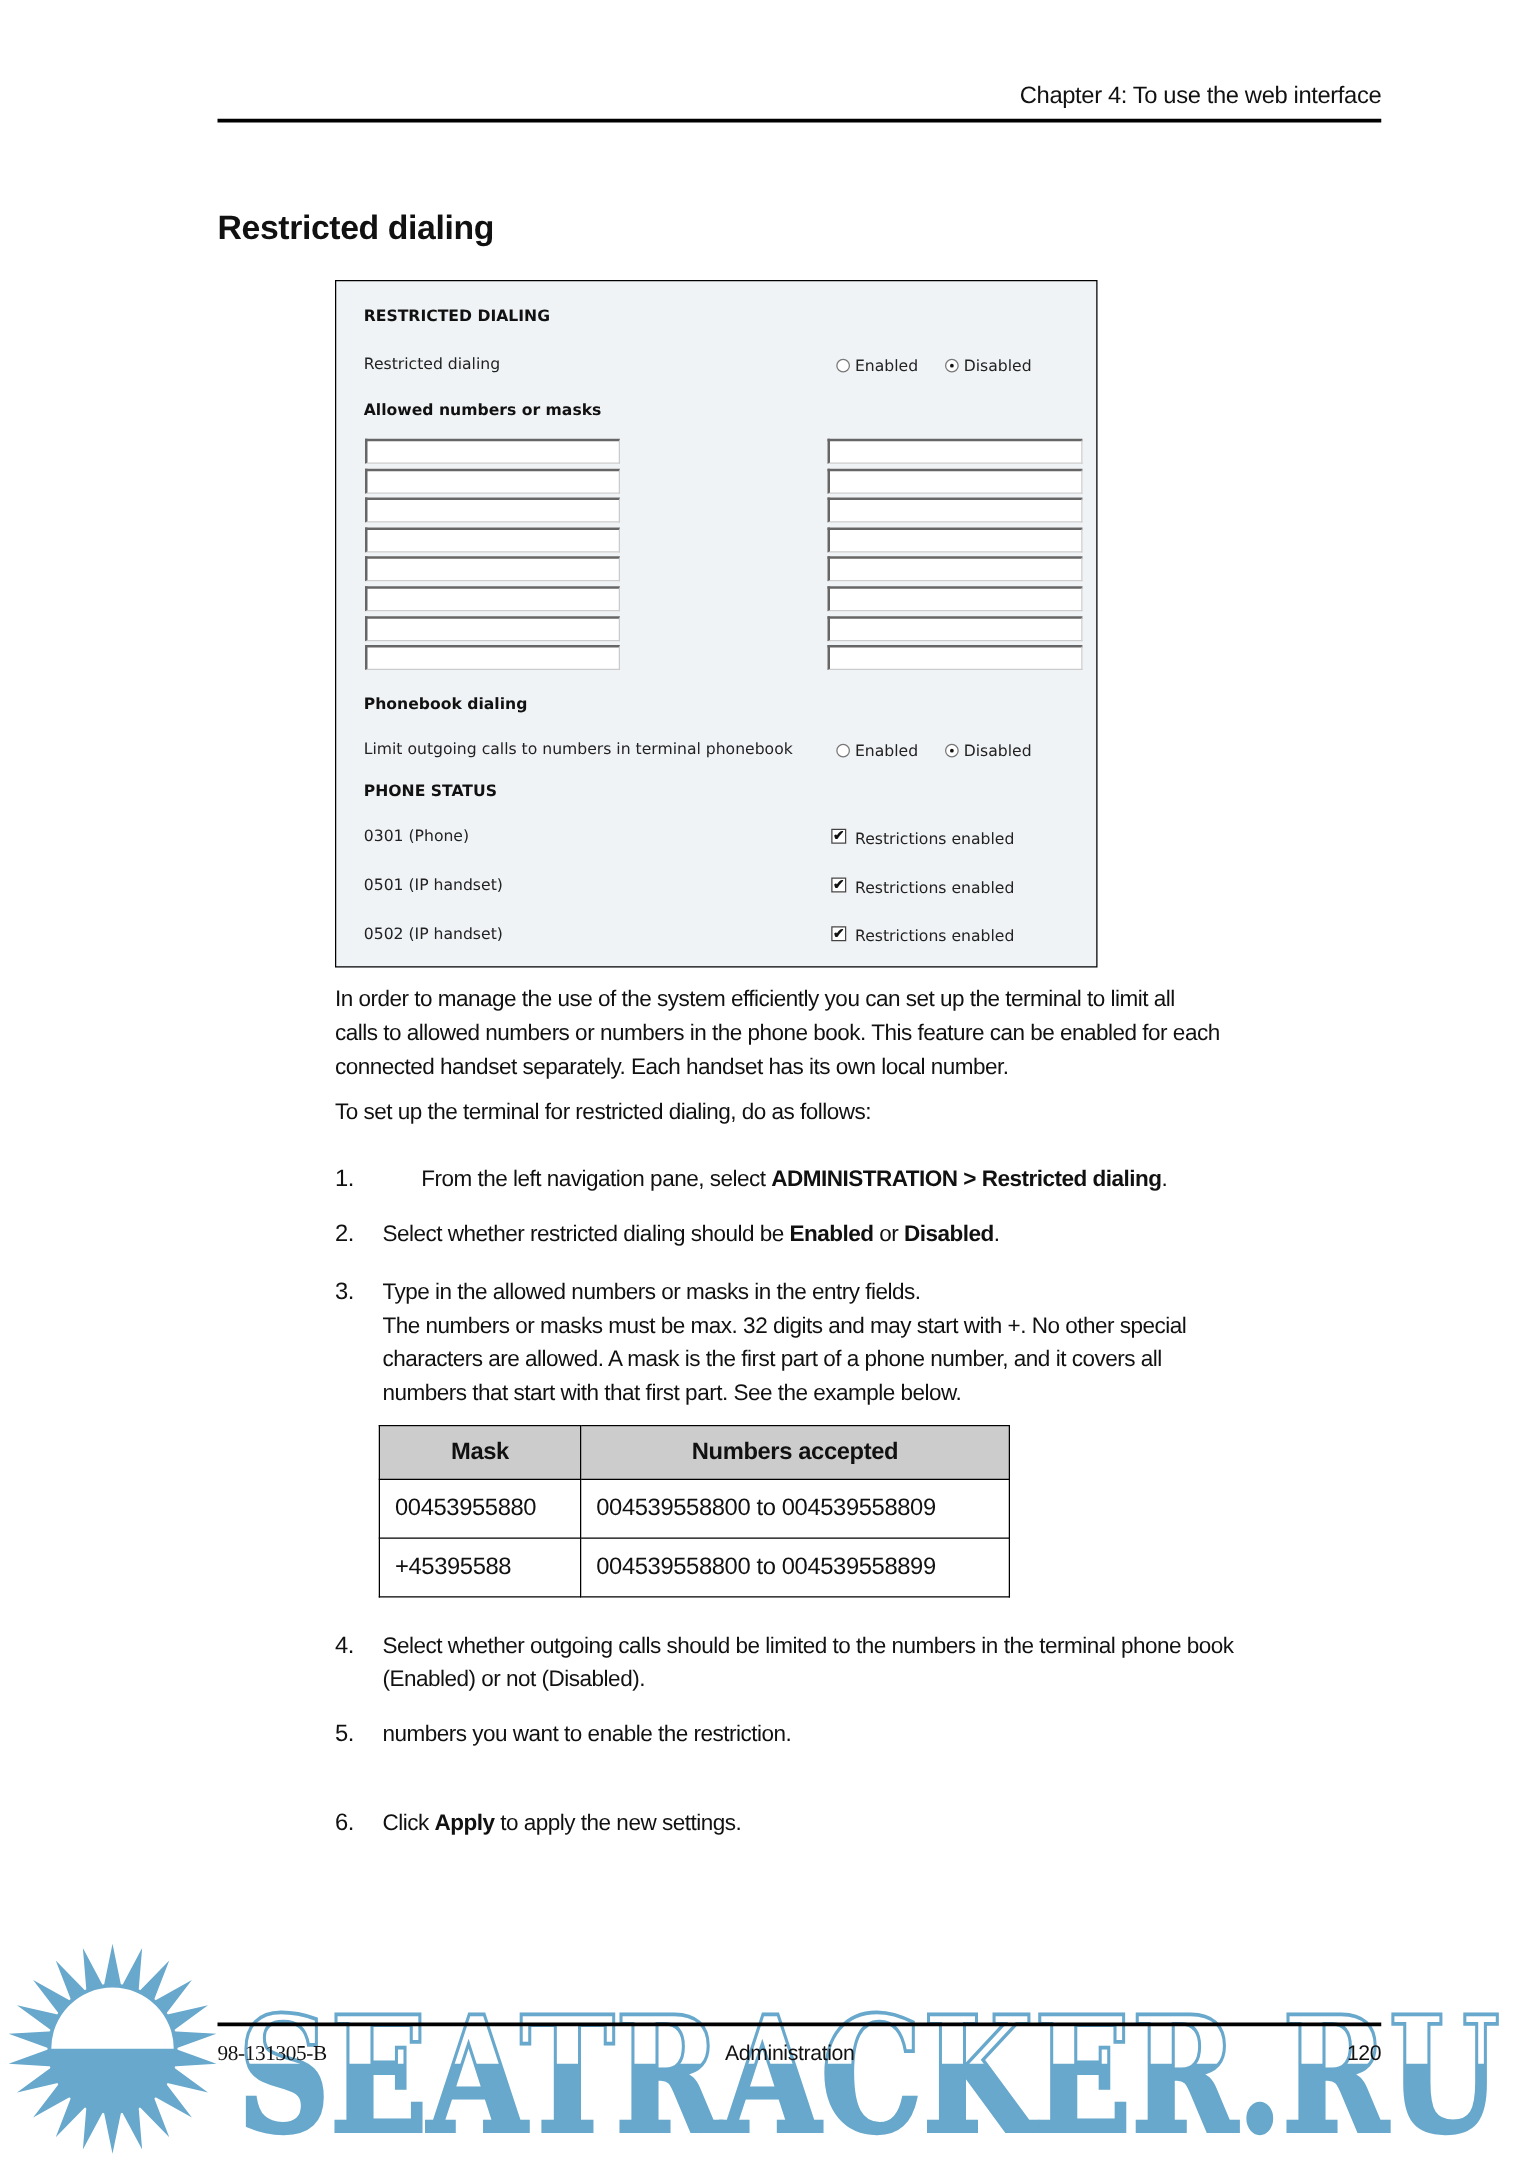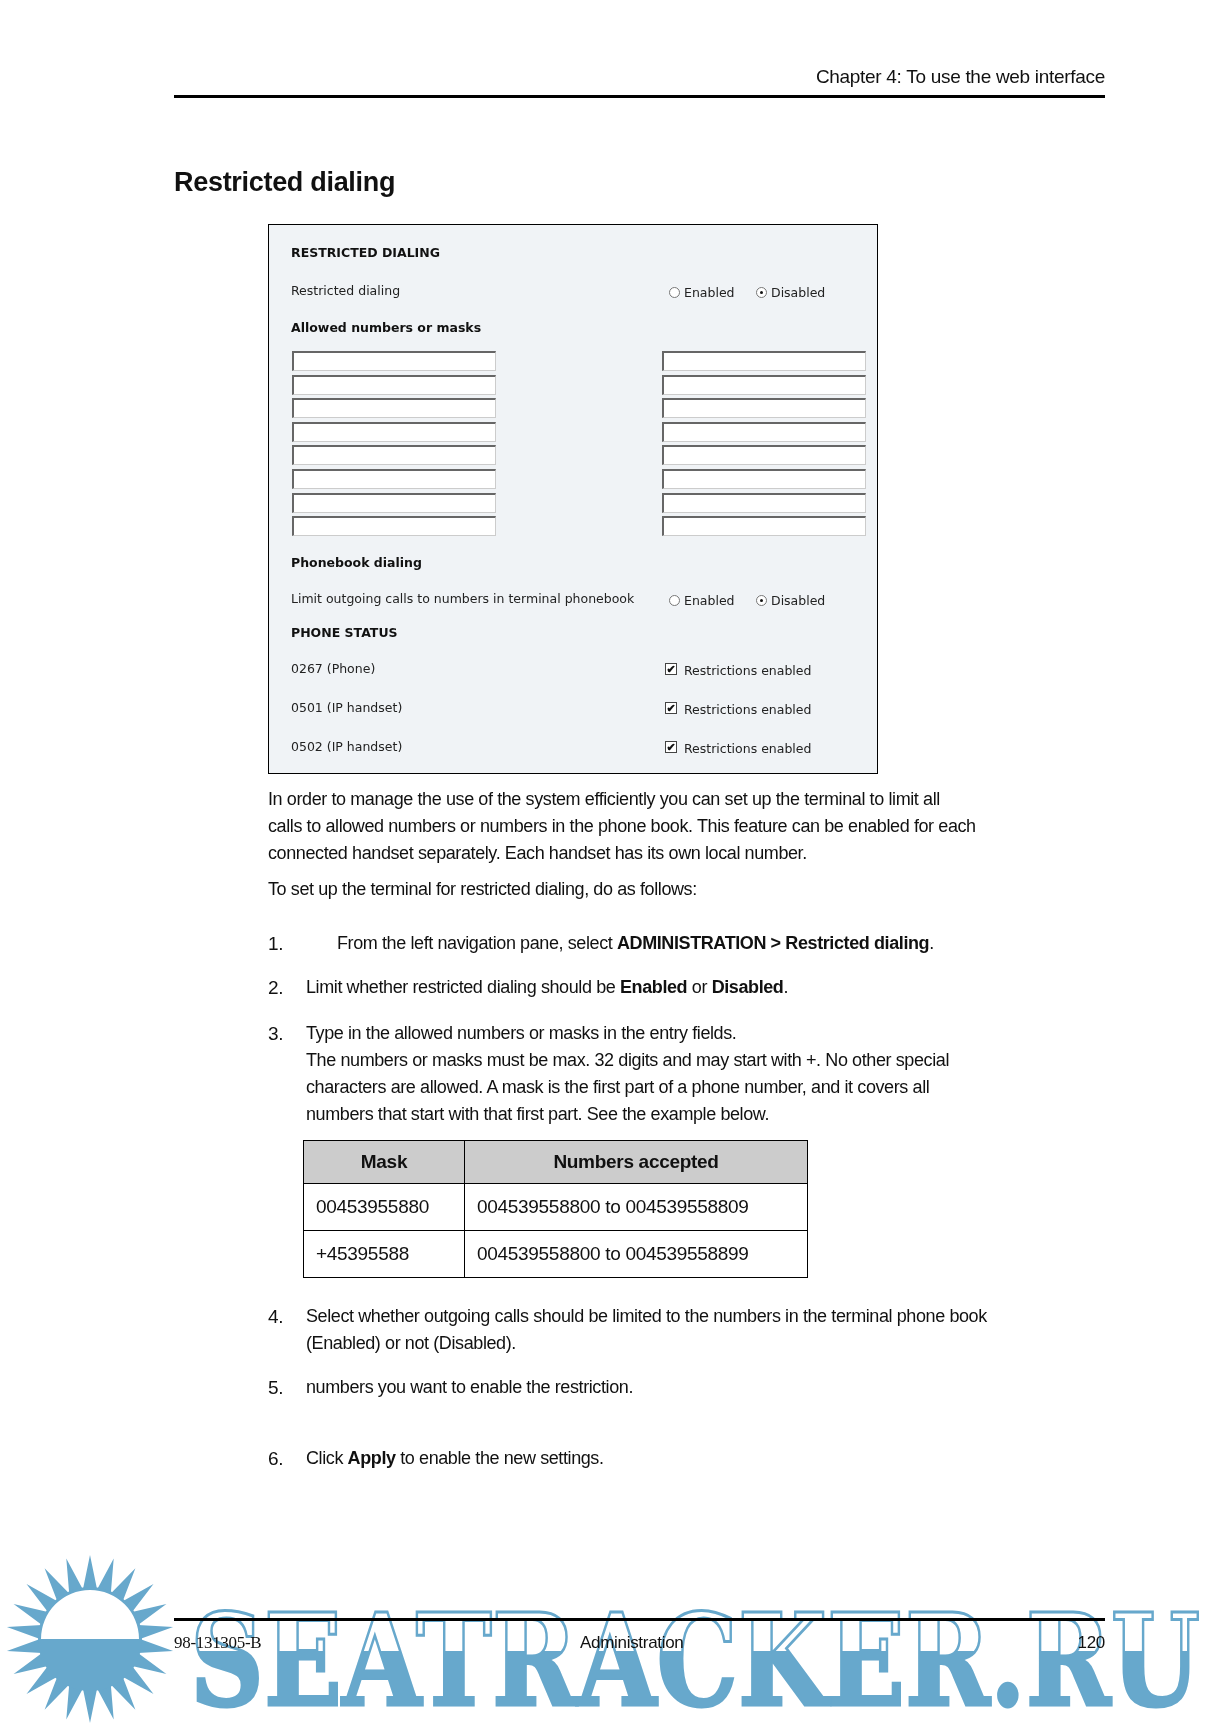--- a/index.html
+++ b/index.html
@@ -77,21 +77,21 @@
 
   <div class="abs uib" style="left:22px;top:330px;">Phonebook dialing</div>
   <div class="abs ui" style="left:22px;top:366px;">Limit outgoing calls to numbers in terminal phonebook</div>
   <div class="abs radio" style="left:400px;top:370px;"></div>
   <div class="abs ui" style="left:415px;top:368px;">Enabled</div>
   <div class="abs radio on" style="left:487px;top:370px;"></div>
   <div class="abs ui" style="left:502px;top:368px;">Disabled</div>
 
   <div class="abs uib" style="left:22px;top:400px;">PHONE STATUS</div>
 
-  <div class="abs ui" style="left:22px;top:436px;">0267 (Phone)</div>
+  <div class="abs ui" style="left:22px;top:436px;">0301 (Phone)</div>
   <div class="abs cbox" style="left:396px;top:438px;">✔</div>
   <div class="abs ui" style="left:415px;top:438px;">Restrictions enabled</div>
 
   <div class="abs ui" style="left:22px;top:475px;">0501 (IP handset)</div>
   <div class="abs cbox" style="left:396px;top:477px;">✔</div>
   <div class="abs ui" style="left:415px;top:477px;">Restrictions enabled</div>
 
   <div class="abs ui" style="left:22px;top:514px;">0502 (IP handset)</div>
   <div class="abs cbox" style="left:396px;top:516px;">✔</div>
   <div class="abs ui" style="left:415px;top:516px;">Restrictions enabled</div>
@@ -101,21 +101,21 @@
   <div>In order to manage the use of the system efficiently you can set up the terminal to limit all</div>
   <div>calls to allowed numbers or numbers in the phone book. This feature can be enabled for each</div>
   <div>connected handset separately. Each handset has its own local number.</div>
 </div>
 <div class="abs body-text" style="left:268px;top:876px;">To set up the terminal for restricted dialing, do as follows:</div>
 
 <div class="abs step-num body-text" style="left:268px;top:930px;">1.</div>
 <div class="abs body-text" style="left:306px;top:930px;margin-left:31px;"><span>From the left navigation pane, select </span><b>ADMINISTRATION &gt; Restricted dialing</b><span>.</span></div>
 
 <div class="abs step-num body-text" style="left:268px;top:974px;">2.</div>
-<div class="abs body-text" style="left:306px;top:974px;"><span>Limit whether restricted dialing should be </span><b>Enabled</b><span> or </span><b>Disabled</b><span>.</span></div>
+<div class="abs body-text" style="left:306px;top:974px;"><span>Select whether restricted dialing should be </span><b>Enabled</b><span> or </span><b>Disabled</b><span>.</span></div>
 
 <div class="abs step-num body-text" style="left:268px;top:1020px;">3.</div>
 <div class="abs body-text" style="left:306px;top:1020px;">
   <div>Type in the allowed numbers or masks in the entry fields.</div>
   <div>The numbers or masks must be max. 32 digits and may start with +. No other special</div>
   <div>characters are allowed. A mask is the first part of a phone number, and it covers all</div>
   <div>numbers that start with that first part. See the example below.</div>
 </div>
 
 <table class="abs masks" style="left:303px;top:1140px;">
@@ -142,21 +142,21 @@
   <div>Select whether outgoing calls should be limited to the numbers in the terminal phone book</div>
   <div>(Enabled) or not (Disabled).</div>
 </div>
 
 <div class="abs step-num body-text" style="left:268px;top:1374px;">5.</div>
 <div class="abs body-text" style="left:306px;top:1374px;">
   <div>numbers you want to enable the restriction.</div>
 </div>
 
 <div class="abs step-num body-text" style="left:268px;top:1445px;">6.</div>
-<div class="abs body-text" style="left:306px;top:1445px;"><span>Click </span><b>Apply</b><span> to enable the new settings.</span></div>
+<div class="abs body-text" style="left:306px;top:1445px;"><span>Click </span><b>Apply</b><span> to apply the new settings.</span></div>
 
 <svg class="abs" style="left:0;top:1555px;" width="1222" height="174" viewBox="0 0 1222 174">
   <g>
     <polygon id="sun-rays" fill="#67a8cc" points="90.0,0.0 97.1,34.5 113.7,3.4 110.8,38.5 135.4,13.3 122.7,46.2 153.5,29.0 132.1,57.0 166.4,49.1 138.0,69.9 173.1,72.0 140.0,84.0 173.1,96.0 138.0,98.1 166.4,118.9 132.1,111.0 153.5,139.0 122.7,121.8 135.4,154.7 110.8,129.5 113.7,164.6 97.1,133.5 90.0,168.0 82.9,133.5 66.3,164.6 69.2,129.5 44.6,154.7 57.3,121.8 26.5,139.0 47.9,111.0 13.6,118.9 42.0,98.1 6.9,96.0 40.0,84.0 6.9,72.0 42.0,69.9 13.6,49.1 47.9,57.0 26.5,29.0 57.3,46.2 44.6,13.3 69.2,38.5 66.3,3.4 82.9,34.5"></polygon>
     <circle cx="90" cy="84" r="52" fill="#67a8cc"></circle>
     <path d="M41 84 A49 49 0 0 1 139 84 Z" fill="#ffffff"></path>
   </g>
   <text id="wm-text" x="190" y="150" font-family="DejaVu Serif, serif" font-weight="bold" font-size="128" fill="none" stroke="#67a8cc" stroke-width="3" textLength="1010" lengthAdjust="spacingAndGlyphs">SEATRACKER.RU</text>
   <clipPath id="wm-clip">
       <rect x="0" y="96" width="1222" height="80"></rect>

